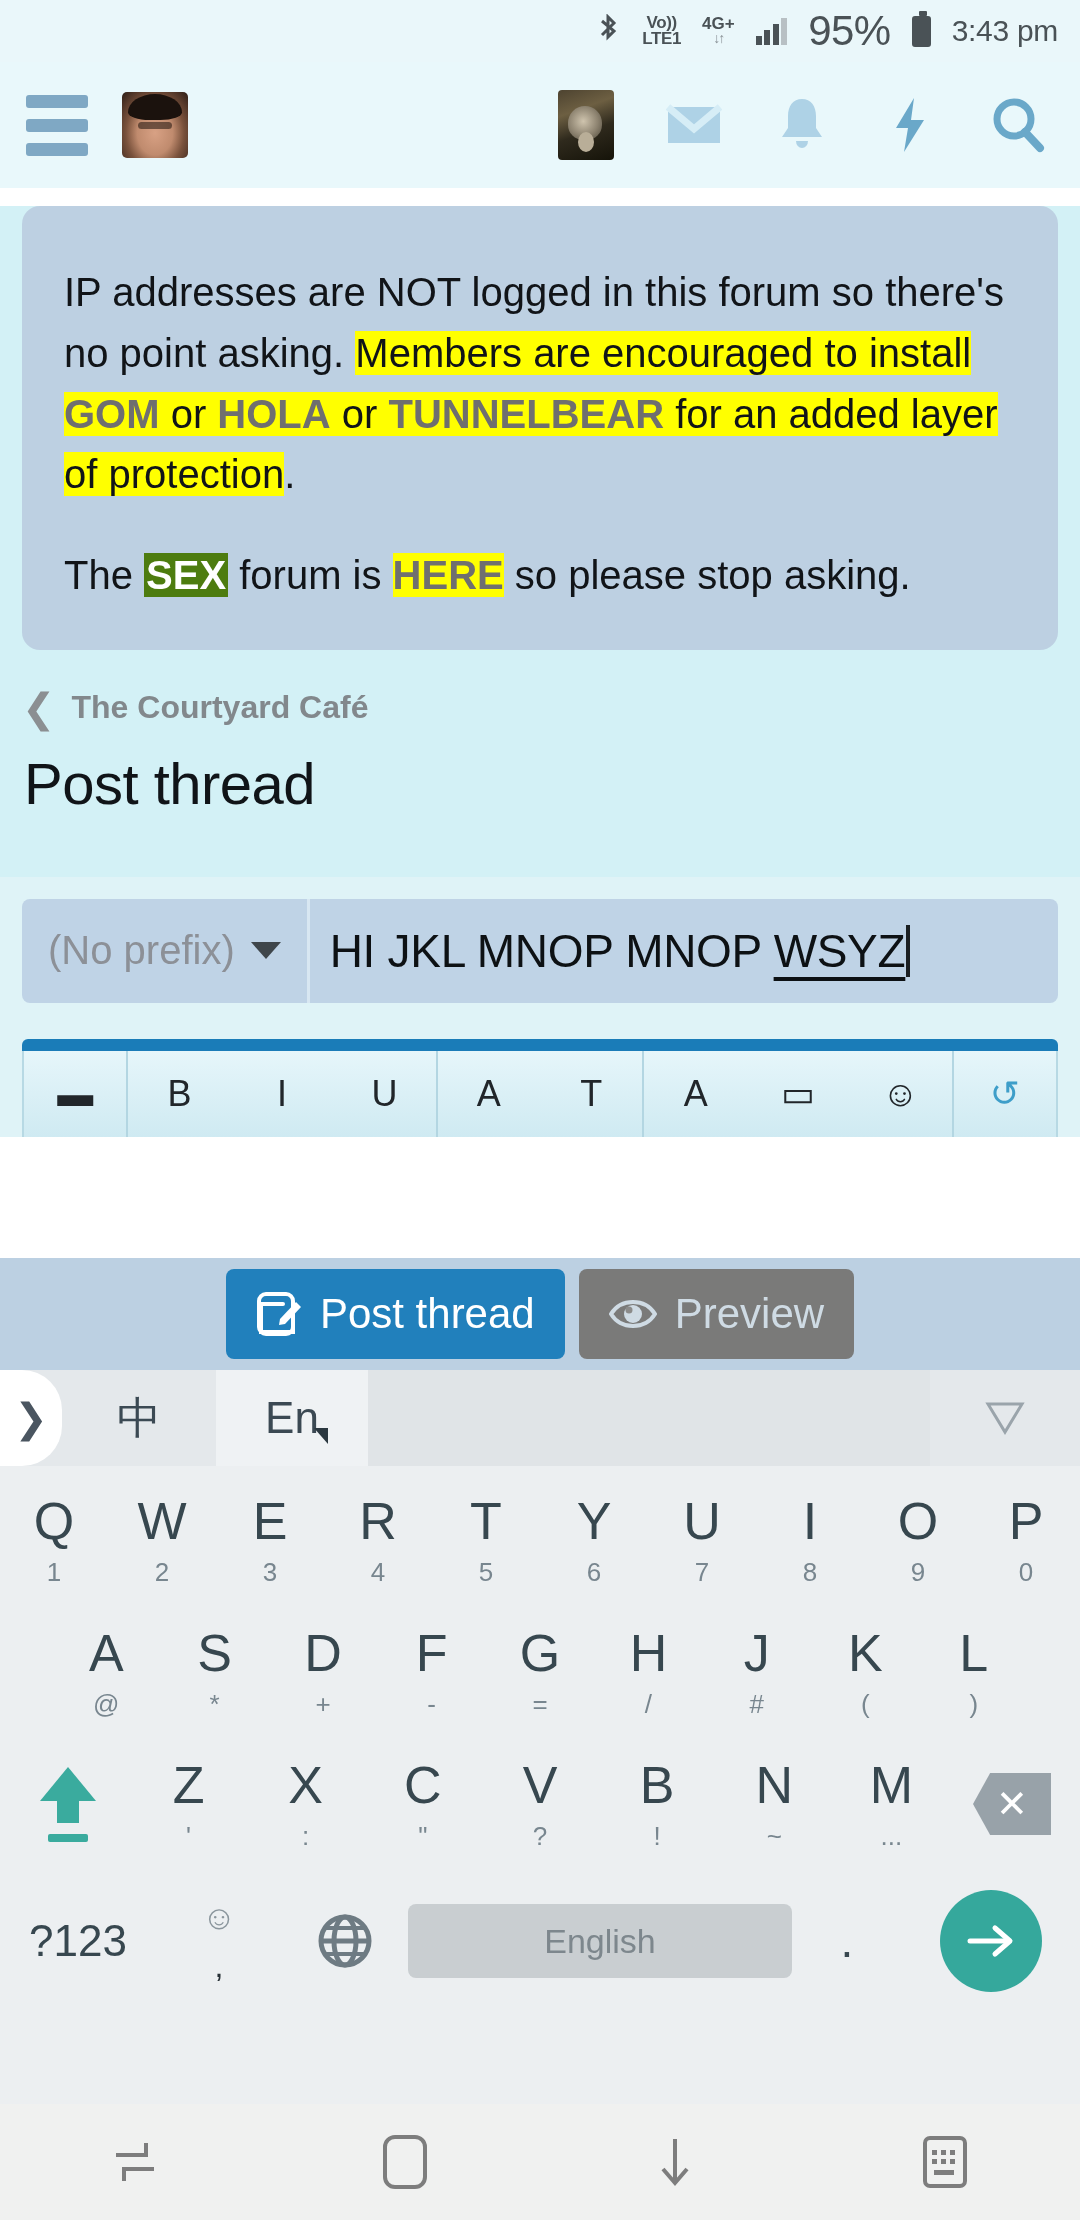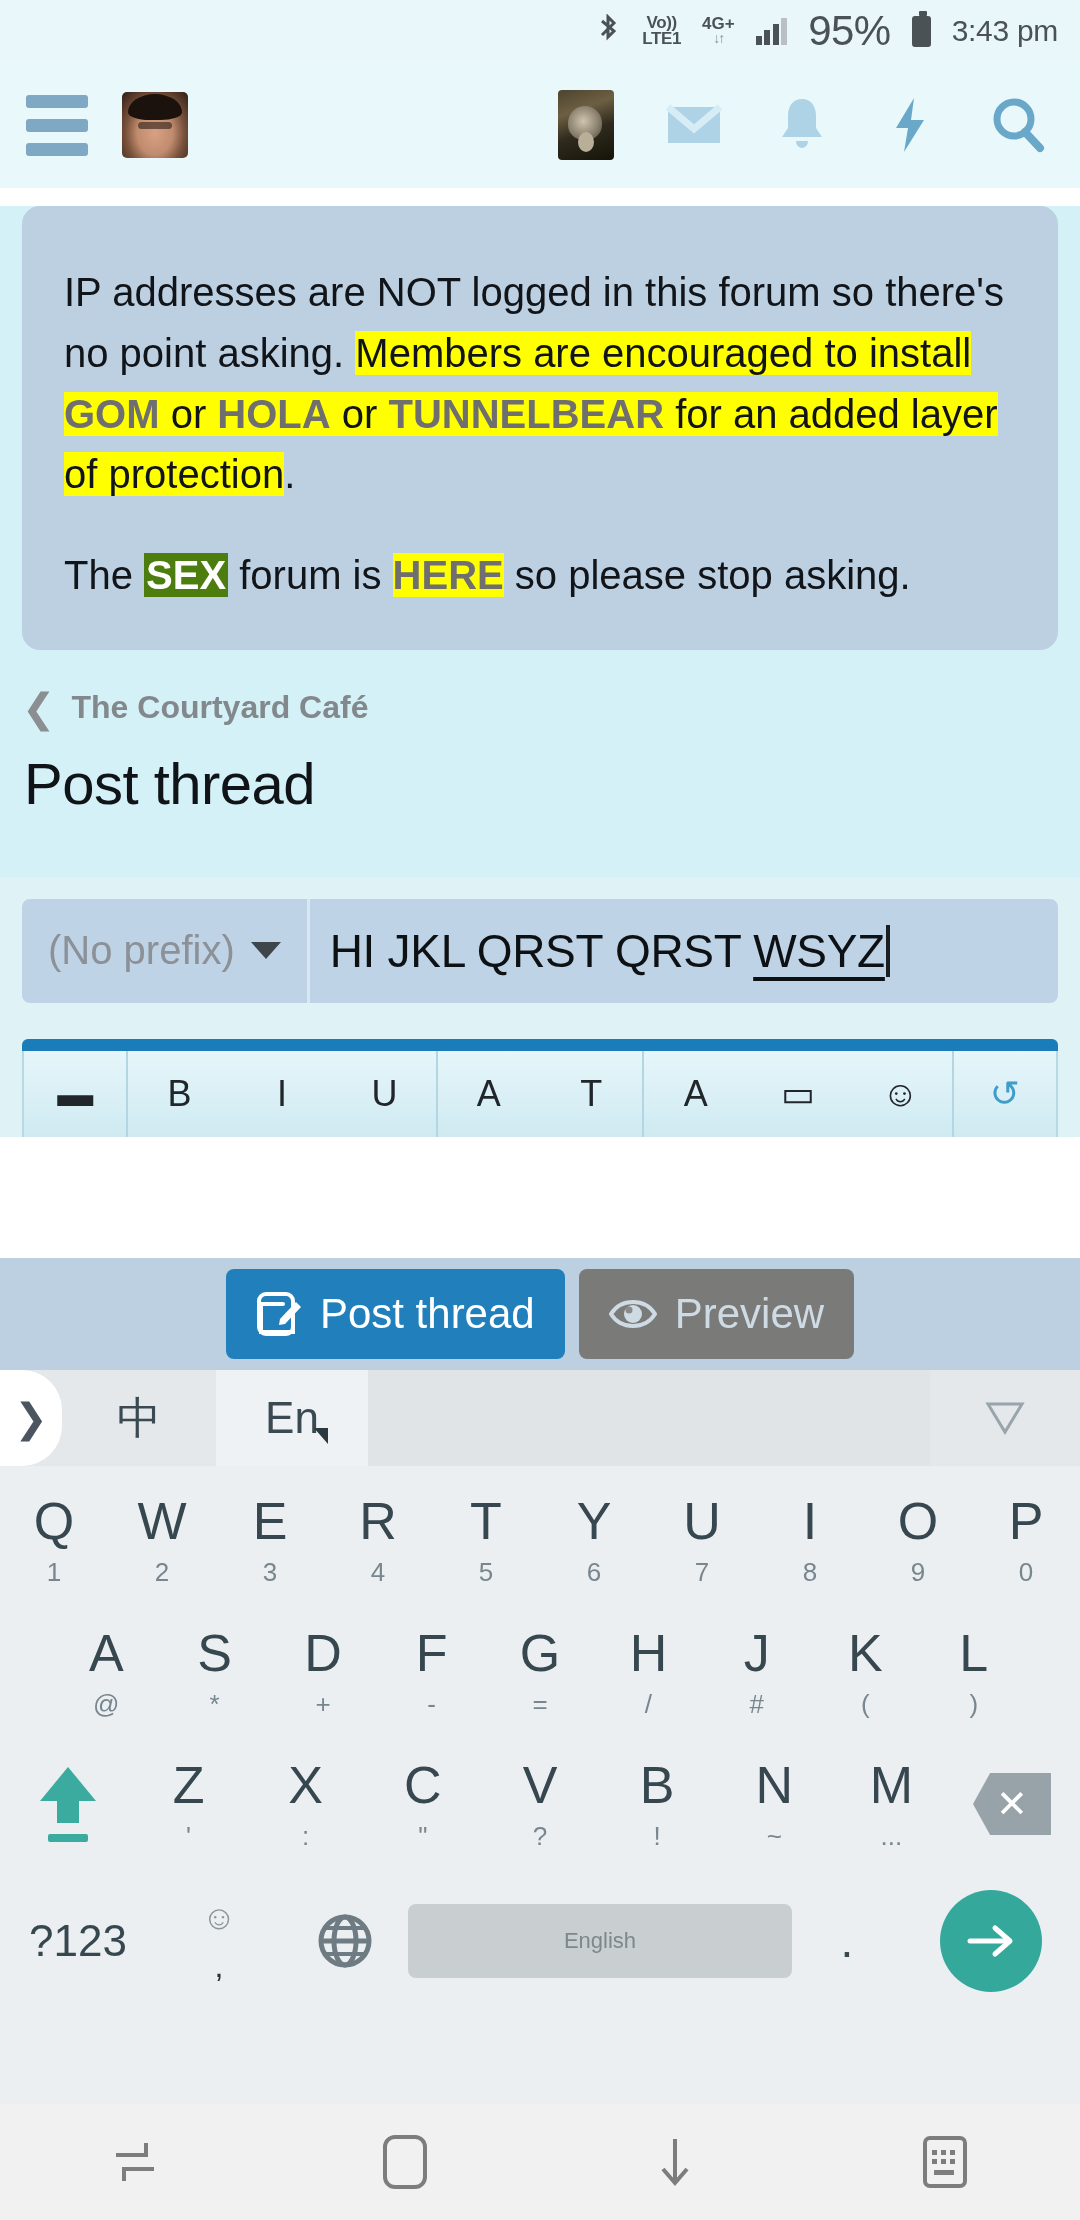--- a/index.html
+++ b/index.html
@@ -176,21 +176,21 @@
   .row4 { height: 142px; }
   .key.sym123 { flex: 0 0 156px; }
   .key.sym123 .main { font-size: 44px; }
   .key.emoji { flex: 0 0 126px; }
   .key.emoji .smiley { font-size: 34px; color: #8b969d; line-height: 1; }
   .key.emoji .comma { font-size: 32px; color: #262f35; margin-top: 16px; line-height: 1; }
   .key.globe { flex: 0 0 126px; }
   .key.space { flex: 1; }
   .spacebar { width: 100%; height: 74px; background: #c9ced1; border-radius: 8px;
     display: flex; align-items: center; justify-content: center; }
-  .spacebar span { font-size: 22px; color: #7d878d; }
+  .spacebar span { font-size: 34px; color: #7d878d; }
   .key.period { flex: 0 0 110px; }
   .key.period .main { font-size: 46px; }
   .key.enter { flex: 0 0 178px; }
   .enter-circle { width: 102px; height: 102px; border-radius: 50%; background: #35a89c;
     display: flex; align-items: center; justify-content: center; }
 
   
   .navbar { position: absolute; left: 0; right: 0; bottom: 0; height: 116px;
     background: #f0f1f0; display: flex; align-items: center; }
   .nav-btn { flex: 1; display: flex; align-items: center; justify-content: center; cursor: pointer; }
@@ -276,21 +276,21 @@
     <div class="title-gap"></div>
   </div>
 
   <div class="form-area">
     <div class="title-row">
       <div class="prefix-sel">
         <span class="prefix-label">(No prefix)</span>
         <span class="prefix-caret"></span>
       </div>
       <div class="title-input">
-        <span class="title-value"><span>HI JKL QRST QRST </span><span class="title-compose">WSYZ</span><span class="caret"></span></span>
+        <span class="title-value"><span>HI JKL MNOP MNOP </span><span class="title-compose">WSYZ</span><span class="caret"></span></span>
       </div>
     </div>
 
     <div class="editor-box">
       <div class="editor-top"></div>
       <div class="editor-tools">
         <div class="tool">▬</div>
         <div class="tool sep">B</div>
         <div class="tool">I</div>
         <div class="tool">U</div>

